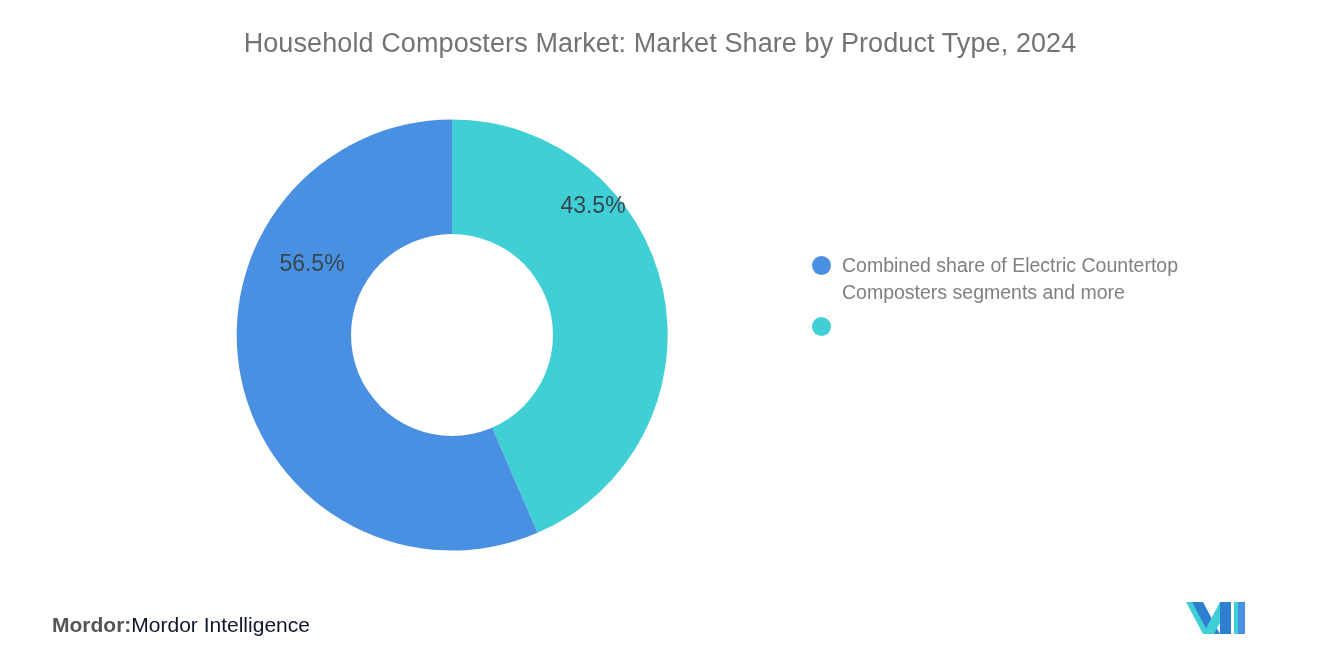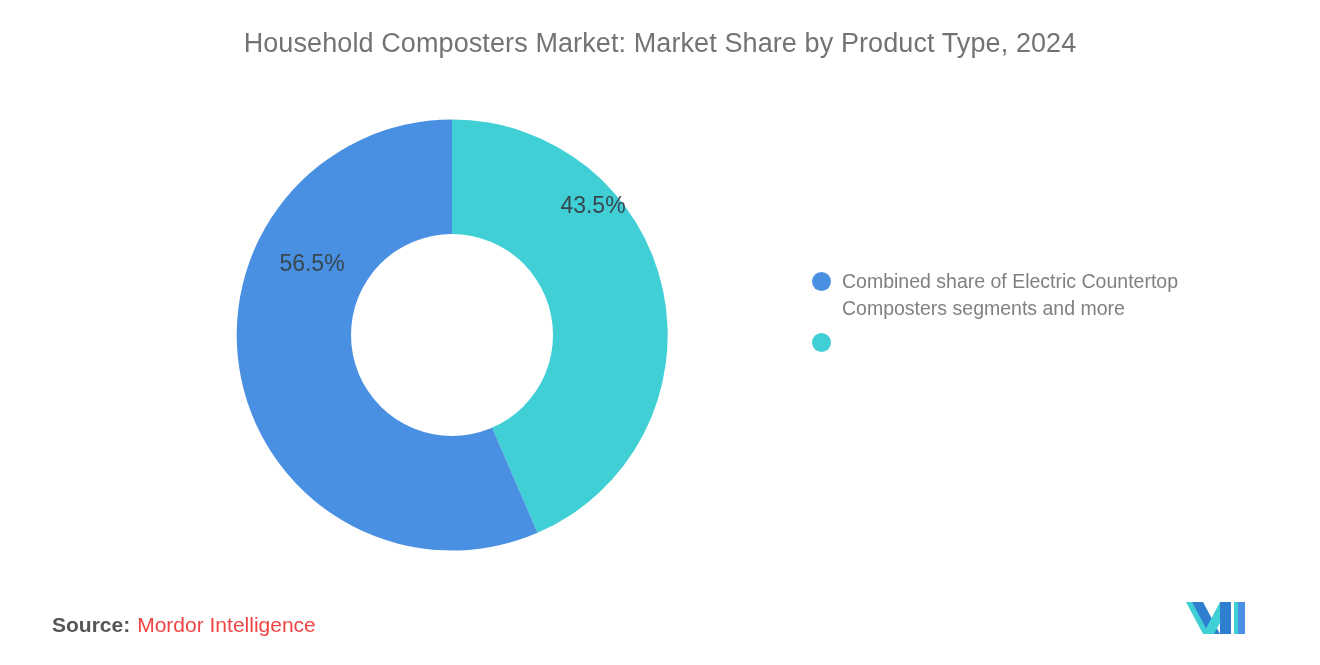--- a/index.html
+++ b/index.html
@@ -48,21 +48,21 @@
     font-size: 23px;
     fill: #37474f;
     text-anchor: middle;
     dominant-baseline: middle;
   }
 
   
   #legend {
     position: absolute;
     left: 812px;
-    top: 268px;
+    top: 252px;
     width: 470px;
   }
   .legend-item {
     display: flex;
     align-items: flex-start;
     margin-bottom: 7px;
   }
   .legend-swatch {
     width: 19px;
     height: 19px;
@@ -86,22 +86,21 @@
     top: 613px;
     font-size: 21px;
     white-space: nowrap;
   }
   #source-label {
     font-weight: 700;
     color: #555555;
   }
   #source-value {
     font-weight: 400;
-    color: #ef4444;
-    margin-left: 7px;
+    color: #0f172a;
   }
 
   
   #brand-logo {
     position: absolute;
     left: 1184px;
     top: 598px;
     width: 68px;
     height: 40px;
   }
@@ -132,21 +131,21 @@
     <span class="legend-label">Combined share of Electric Countertop Composters segments and more</span>
   </div>
 
   <div class="legend-item">
     <span class="legend-swatch" style="background:#3fcfd5;"></span>
   </div>
 
 </div>
 
 <div id="source-line">
-  <span id="source-label">Source:</span><span id="source-value">Mordor Intelligence</span>
+  <span id="source-label">Mordor:</span><span id="source-value">Mordor Intelligence</span>
 </div>
 
 <div id="brand-logo">
   <svg viewBox="0 0 68 40" width="68" height="40">
 
     <polygon points="2,4 13,4 30,36 19,36" fill="#3fcfd5"></polygon>
 
     <polygon points="8,4 19,4 36,36 25,36" fill="#2f7fd0"></polygon>
 
     <polygon points="30,36 19,36 36,4 47,4" fill="#3fcfd5"></polygon>

